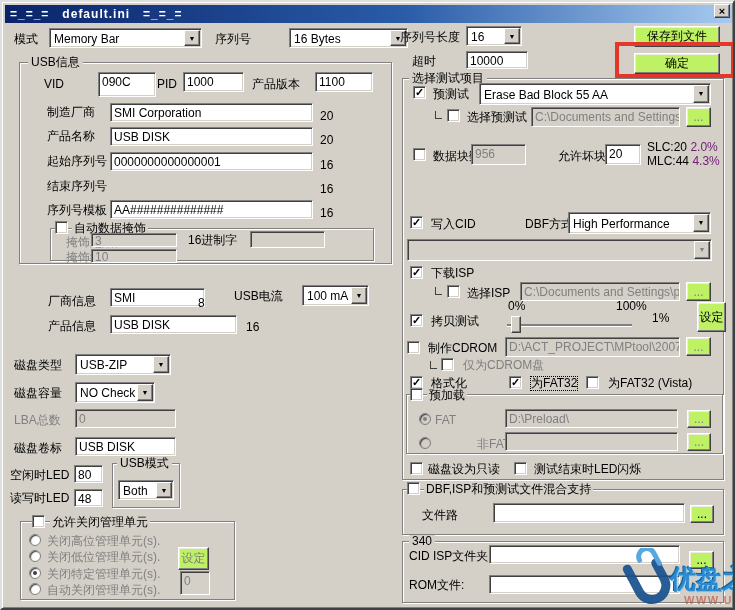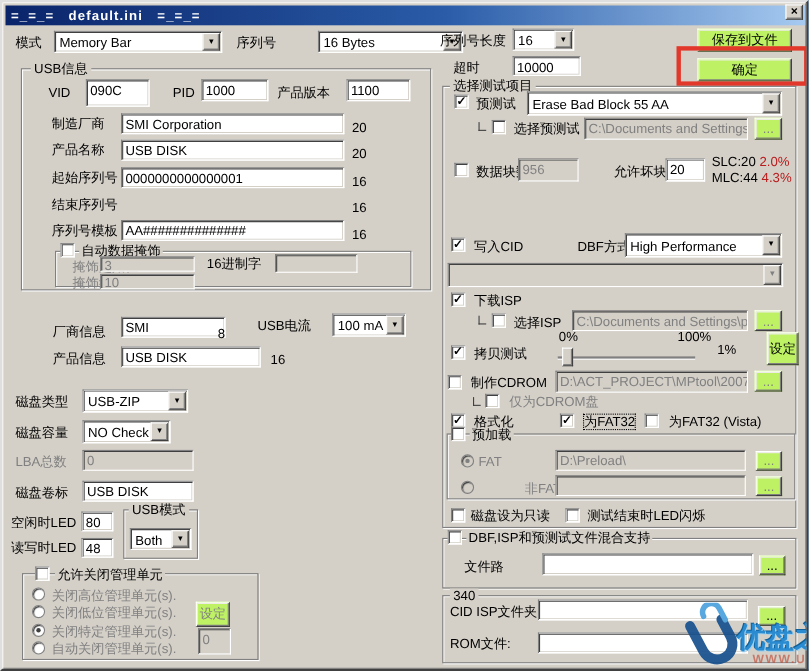--- a/index.html
+++ b/index.html
@@ -39,21 +39,21 @@
     text-align:center;font-size:12px;display:flex;align-items:center;justify-content:center;white-space:nowrap;}
   .btn.gray{color:#808080;}
   .cb{position:absolute;width:13px;height:13px;background:#fff;border:1px solid;
     border-color:#808080 #fff #fff #808080;box-shadow:inset 1px 1px 0 #404040,inset -1px -1px 0 #d4d0c8;
     font-size:11px;line-height:10px;font-weight:bold;text-align:center;color:#000;}
   .radio{position:absolute;width:12px;height:12px;border-radius:50%;background:#fff;
     border:1px solid #808080;box-shadow:inset 1px 1px 1px #404040;}
   .radio .dot{position:absolute;left:3px;top:3px;width:4px;height:4px;border-radius:50%;background:#404040;}
   .lconn{position:absolute;width:7px;height:8px;border-left:1px solid #404040;border-bottom:1px solid #404040;}
   .count{position:absolute;white-space:nowrap;}
-  .green{color:#b91c1c;font-weight:normal;}
+  .green{color:#701a75;font-weight:normal;}
   .sl-track{position:absolute;height:2px;background:#808080;box-shadow:0 1px 0 #fff;}
   .sl-thumb{position:absolute;width:10px;height:17px;background:#d4d0c8;border:1px solid;
     border-color:#fff #404040 #404040 #fff;box-shadow:inset -1px -1px 0 #808080;}
   .annot{position:absolute;border:4px solid #e2382b;background:transparent;}
   .focus-dotted{outline:1px dotted #000;}
   .wm-name{position:absolute;font-size:26px;font-weight:bold;color:#2a8bd0;
     text-shadow:1px 1px 0 #9fd0ee,-1px -1px 0 #116098;white-space:nowrap;}
   .wm-url{position:absolute;font-size:11px;font-weight:bold;letter-spacing:1.5px;color:rgba(190,75,55,0.65);white-space:nowrap;}
 </style>
 </head>
@@ -65,41 +65,41 @@
     <span class="title-text">=_=_=   default.ini   =_=_=</span>
   </div>
   <div class="close-btn">×</div>
 
   <div class="lbl" style="left:12px;top:31px;">模式</div>
   <div class="combo" style="left:47px;top:26px;width:153px;height:20px;">
     <span class="cval">Memory Bar</span>
     <span class="dd">▼</span>
   </div>
   <div class="lbl" style="left:213px;top:31px;">序列号</div>
-  <div class="combo" style="left:287px;top:26px;width:132px;height:20px;">
+  <div class="combo" style="left:287px;top:26px;width:119px;height:20px;">
     <span class="cval">16 Bytes</span>
     <span class="dd">▼</span>
   </div>
   <div class="lbl" style="left:398px;top:29px;">序列号长度</div>
   <div class="combo" style="left:464px;top:24px;width:56px;height:20px;">
     <span class="cval">16</span>
     <span class="dd">▼</span>
   </div>
   <div class="lbl" style="left:410px;top:53px;">超时</div>
   <div class="edit" style="left:464px;top:49px;width:62px;height:18px;">10000</div>
 
   <div class="btn" style="left:632px;top:24px;width:86px;height:21px;">保存到文件</div>
   <div class="btn" style="left:632px;top:51px;width:86px;height:21px;">确定</div>
   <div class="annot" style="left:613px;top:40px;width:120px;height:36px;"></div>
 
   <div class="grp" style="left:17px;top:60px;width:373px;height:202px;">
     <span class="leg" style="left:8px;">USB信息</span>
   </div>
   <div class="lbl" style="left:42px;top:76px;">VID</div>
-  <div class="edit" style="left:76px;top:70px;width:58px;height:25px;">090C</div>
+  <div class="edit" style="left:96px;top:70px;width:58px;height:25px;">090C</div>
   <div class="lbl" style="left:155px;top:76px;">PID</div>
   <div class="edit" style="left:181px;top:70px;width:61px;height:20px;">1000</div>
   <div class="lbl" style="left:250px;top:76px;">产品版本</div>
   <div class="edit" style="left:313px;top:70px;width:58px;height:20px;">1100</div>
 
   <div class="lbl" style="left:45px;top:104px;">制造厂商</div>
   <div class="edit" style="left:108px;top:101px;width:203px;height:19px;">SMI Corporation</div>
   <div class="count" style="left:318px;top:107px;">20</div>
 
   <div class="lbl" style="left:45px;top:128px;">产品名称</div>

